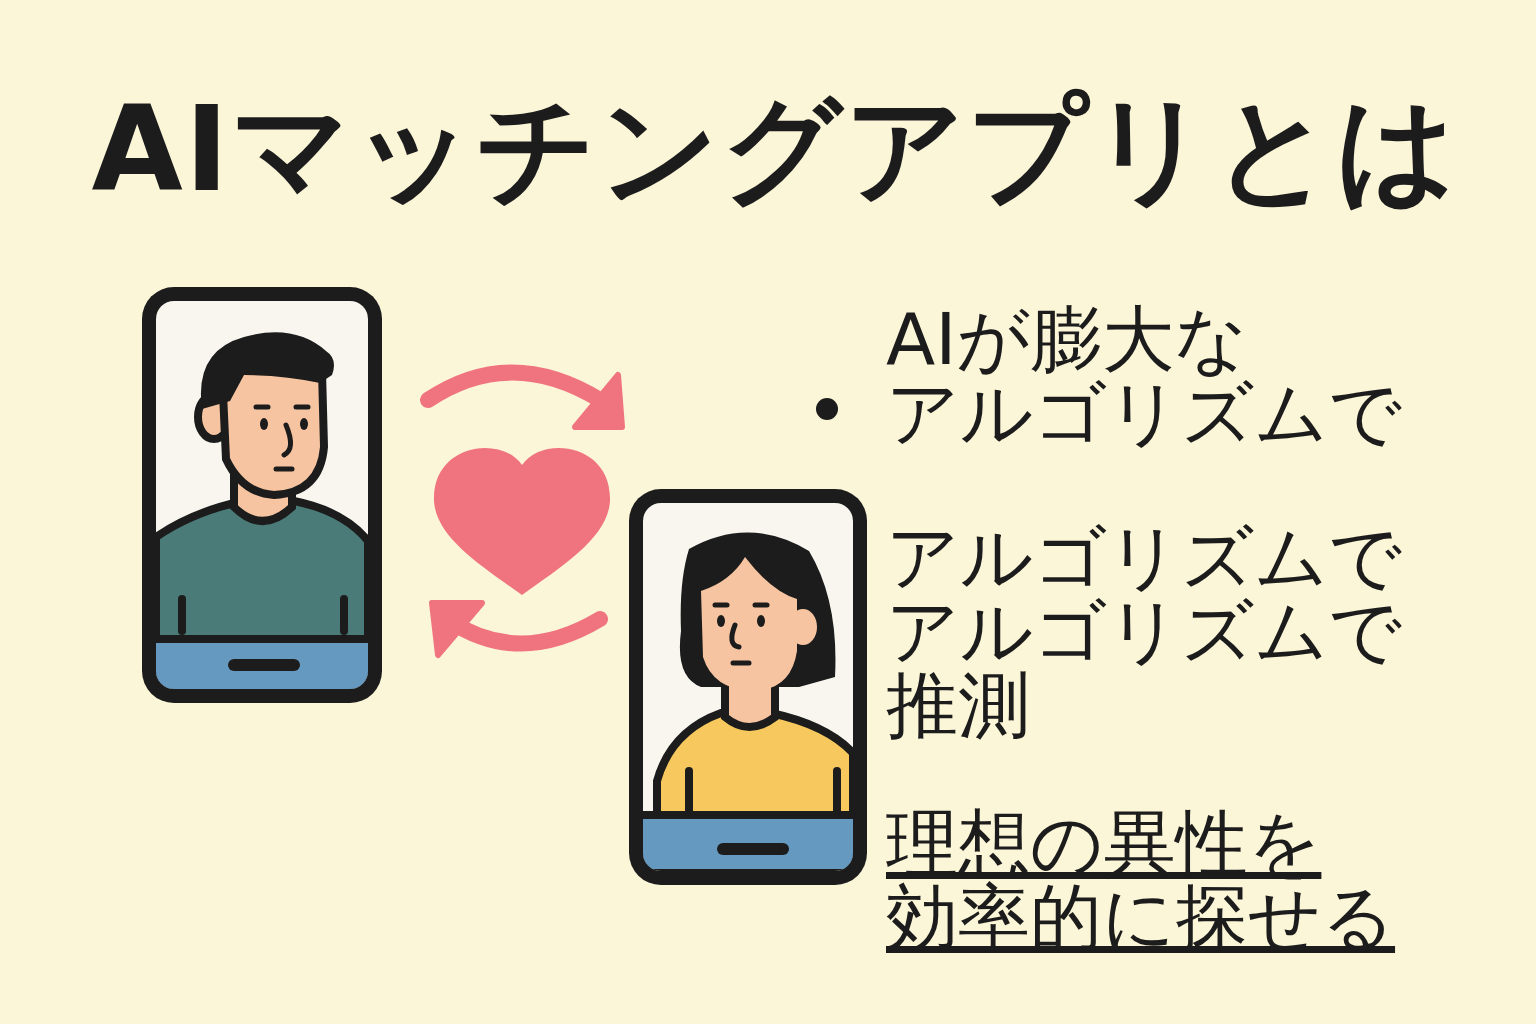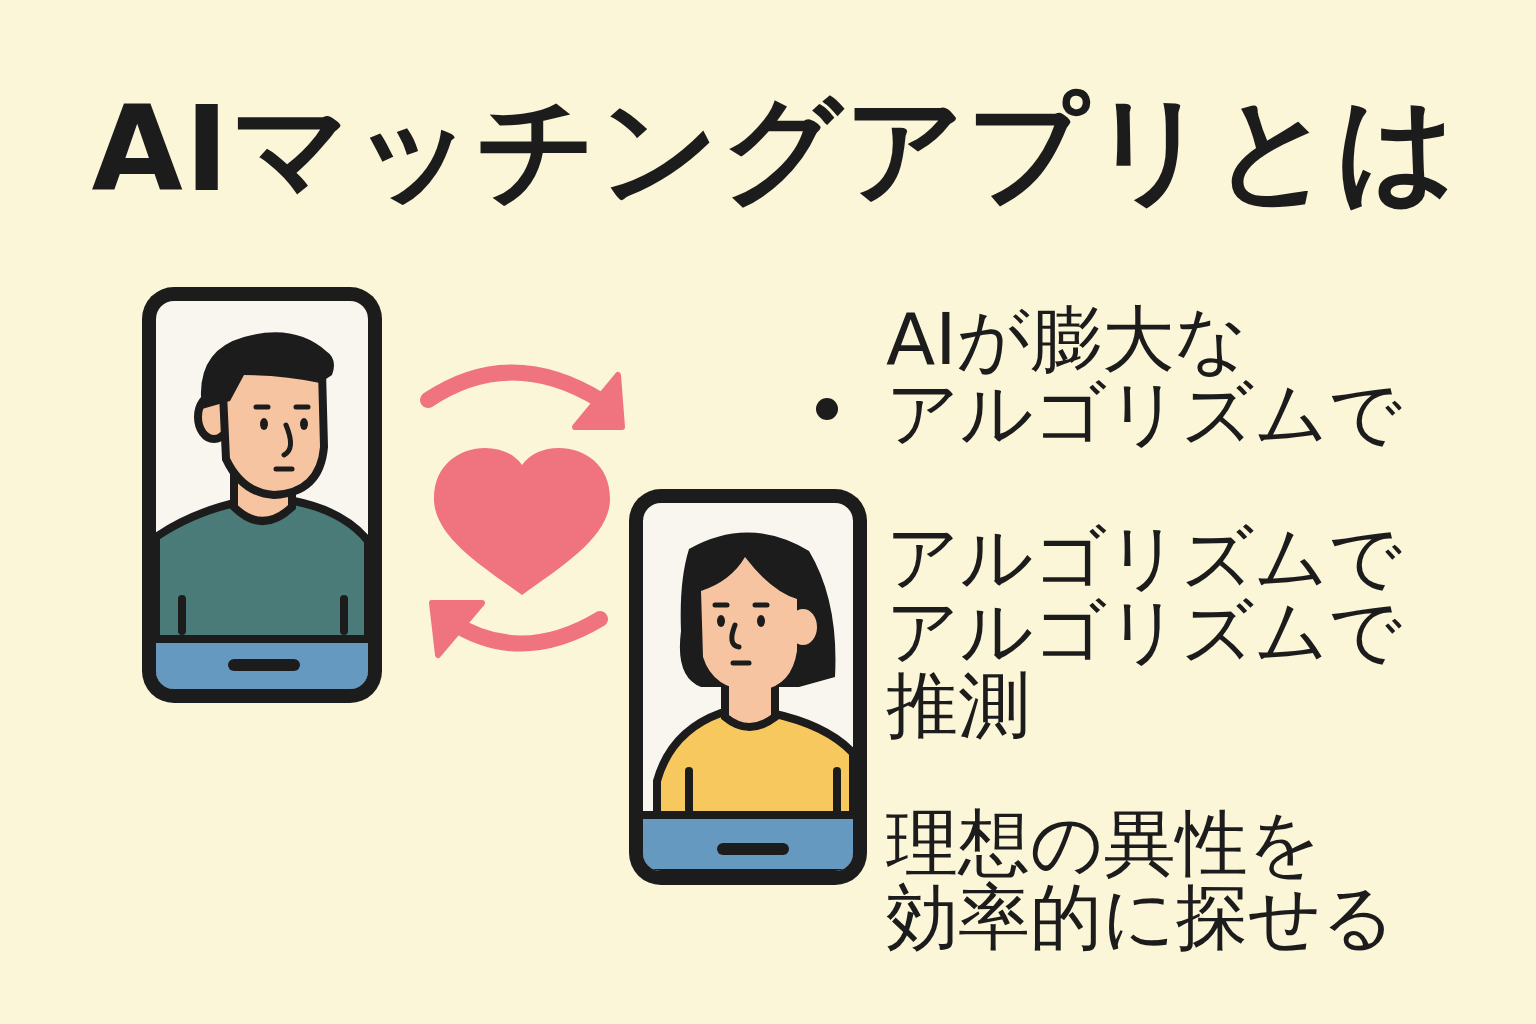--- a/index.html
+++ b/index.html
@@ -17,21 +17,21 @@
   }
   .phone { position: absolute; }
   .phone svg { display: block; }
   #phone-man { left: 134px; top: 279px; width: 256px; height: 432px; }
   #phone-woman { left: 621px; top: 481px; width: 254px; height: 412px; }
   #exchange { position: absolute; left: 410px; top: 355px; width: 230px; height: 320px; }
   .text-block { position: absolute; left: 886px; font-size: 72px; line-height: 74px; }
   .bullet { position: absolute; left: 816px; top: 398px; width: 22px; height: 22px; border-radius: 50%; background: #1c1c1c; }
   #point1 { top: 302px; }
   #point2 { top: 520px; }
-  #point3 { top: 806px; }
+  #point3 { top: 806px; text-decoration: underline; }
   .line { display: block; white-space: nowrap; }
 </style>
 </head>
 <body>
 
 <h1 class="title">AIマッチングアプリとは</h1>
 
 <div class="phone" id="phone-man">
   <svg width="256" height="432" viewBox="0 0 256 432">
     <rect x="8" y="8" width="240" height="416" rx="32" fill="#1c1c1c"></rect>

